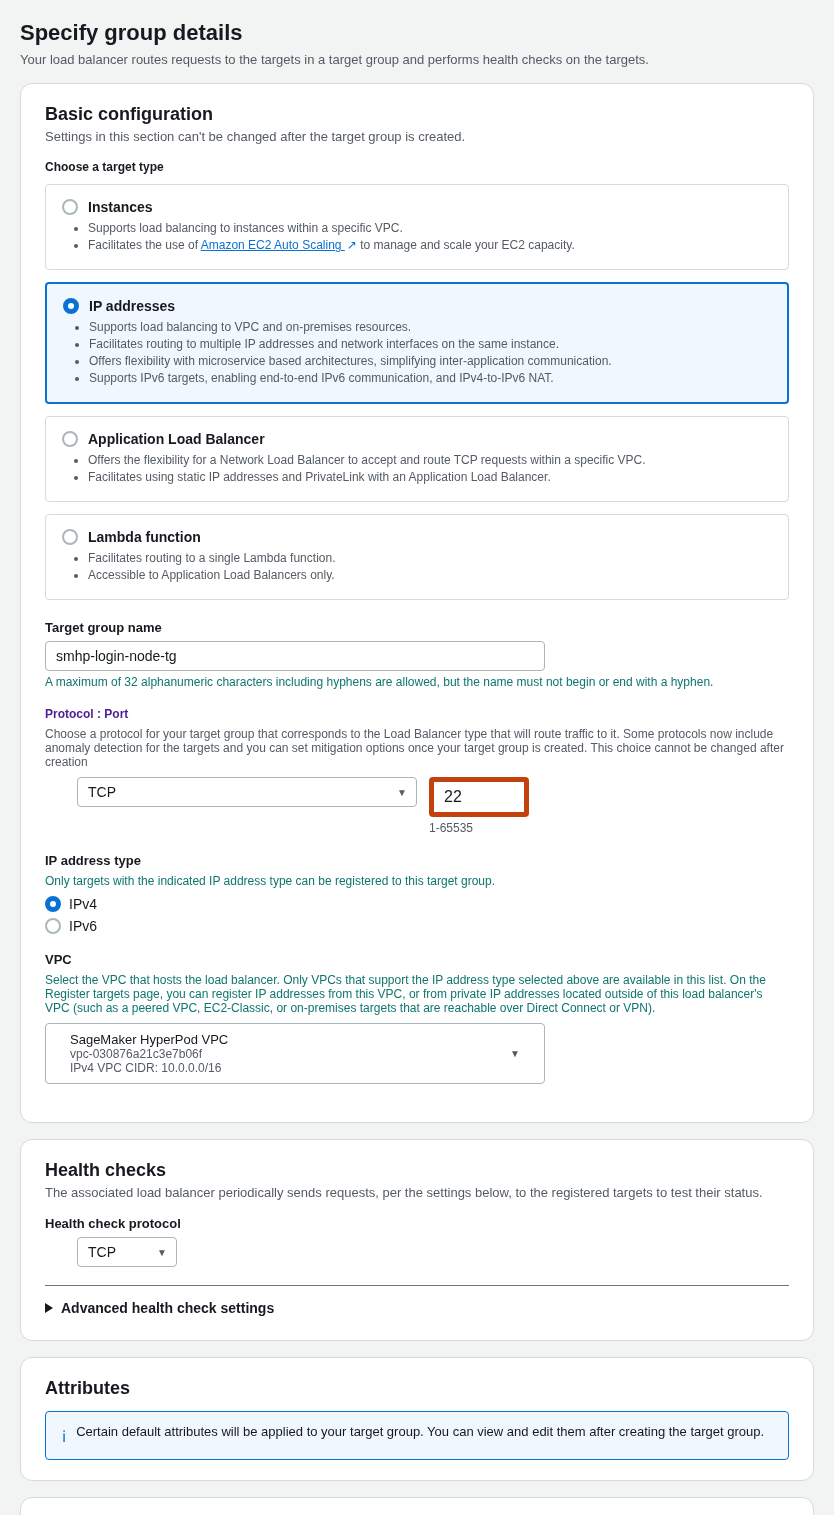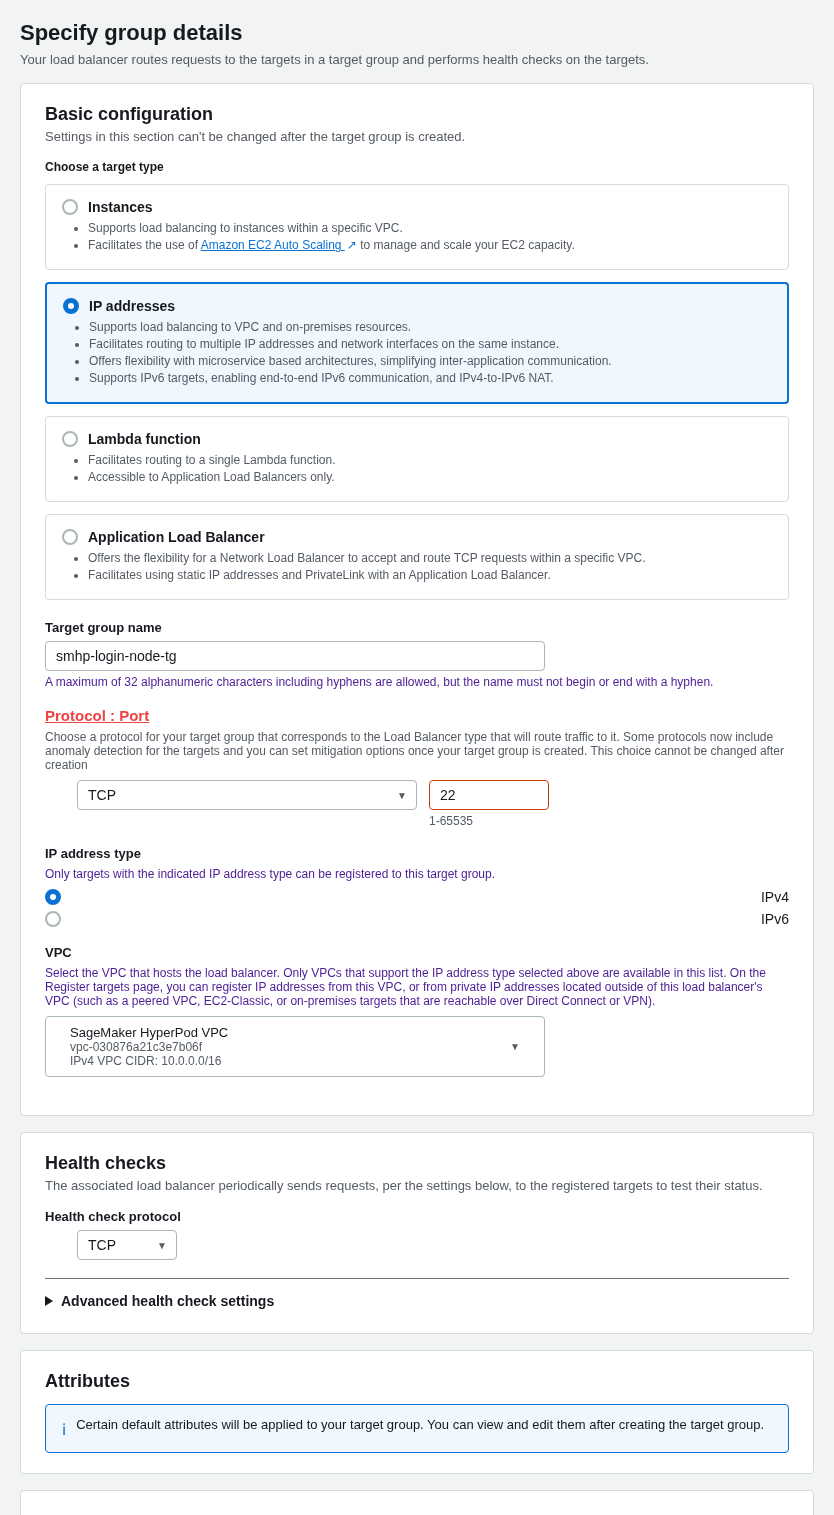--- a/index.html
+++ b/index.html
@@ -18,21 +18,21 @@
       color: #16191f;
     }
     .page-subtitle {
       font-size: 13px;
       color: #545b64;
       margin-bottom: 16px;
     }
     .section-card {
       background: #fff;
       border: 1px solid #d5dbdb;
-      border-radius: 4px;
+      border-radius: 12px;
       padding: 20px 24px;
       margin-bottom: 16px;
     }
     .section-title {
       font-size: 18px;
       font-weight: 700;
       margin-bottom: 4px;
       color: #16191f;
     }
     .section-desc {
@@ -111,21 +111,21 @@
       margin-left: 2px;
     }
     .form-label {
       font-size: 13px;
       font-weight: 700;
       margin-bottom: 6px;
       color: #16191f;
     }
     .form-hint {
       font-size: 12px;
-      color: #4c1d95;
+      color: #0f766e;
       margin-top: 4px;
     }
     .text-input {
       width: 100%;
       max-width: 500px;
       border: 1px solid #aab7b8;
       border-radius: 4px;
       padding: 6px 10px;
       font-size: 14px;
       color: #16191f;
@@ -161,43 +161,43 @@
       position: absolute;
       right: 10px;
       pointer-events: none;
       color: #545b64;
       font-size: 10px;
     }
     .protocol-select .select-control {
       min-width: 340px;
     }
     .port-input {
-      width: 120px;
-      border: 1px solid #c2410c;
+      width: 100px;
+      border: 5px solid #c2410c;
       border-radius: 4px;
       padding: 6px 10px;
-      font-size: 14px;
+      font-size: 16px;
       color: #16191f;
       outline: none;
     }
     .port-hint {
       font-size: 12px;
       color: #545b64;
       margin-top: 4px;
     }
     .radio-group {
       display: flex;
       flex-direction: column;
       gap: 6px;
     }
     .radio-item {
       display: flex;
       align-items: center;
-      cursor: pointer;
-      justify-content: space-between;
+      gap: 8px;
+      cursor: pointer;
     }
     .radio-item-label {
       font-size: 14px;
       color: #16191f;
     }
     .vpc-select-box {
       border: 1px solid #aab7b8;
       border-radius: 4px;
       padding: 8px 24px;
       background: #fff;
@@ -251,25 +251,24 @@
       color: #0972d3;
       font-size: 16px;
       flex-shrink: 0;
       margin-top: 1px;
     }
     .info-text {
       font-size: 13px;
       color: #16191f;
     }
     .protocol-label {
-      font-size: 15px;
+      font-size: 12px;
       font-weight: 700;
       margin-bottom: 6px;
-      color: #ef4444;
-      text-decoration: underline;
+      color: #4c1d95;
     }
     .protocol-desc {
       font-size: 12px;
       color: #545b64;
       margin-bottom: 8px;
     }
     .vpc-label-group {
       display: flex;
       flex-direction: column;
     }
@@ -306,36 +305,36 @@
       <li>Supports load balancing to VPC and on-premises resources.</li>
       <li>Facilitates routing to multiple IP addresses and network interfaces on the same instance.</li>
       <li>Offers flexibility with microservice based architectures, simplifying inter-application communication.</li>
       <li>Supports IPv6 targets, enabling end-to-end IPv6 communication, and IPv4-to-IPv6 NAT.</li>
     </ul>
   </div>
 
   <div class="target-option">
     <div class="target-option-header">
       <div class="radio-circle"></div>
+      <span class="target-option-label">Application Load Balancer</span>
+    </div>
+    <ul class="target-option-bullets">
+      <li>Offers the flexibility for a Network Load Balancer to accept and route TCP requests within a specific VPC.</li>
+      <li>Facilitates using static IP addresses and PrivateLink with an Application Load Balancer.</li>
+    </ul>
+  </div>
+
+  <div class="target-option">
+    <div class="target-option-header">
+      <div class="radio-circle"></div>
       <span class="target-option-label">Lambda function</span>
     </div>
     <ul class="target-option-bullets">
       <li>Facilitates routing to a single Lambda function.</li>
       <li>Accessible to Application Load Balancers only.</li>
-    </ul>
-  </div>
-
-  <div class="target-option">
-    <div class="target-option-header">
-      <div class="radio-circle"></div>
-      <span class="target-option-label">Application Load Balancer</span>
-    </div>
-    <ul class="target-option-bullets">
-      <li>Offers the flexibility for a Network Load Balancer to accept and route TCP requests within a specific VPC.</li>
-      <li>Facilitates using static IP addresses and PrivateLink with an Application Load Balancer.</li>
     </ul>
   </div>
 
   <div class="form-group" style="margin-top:20px;">
     <div class="form-label">Target group name</div>
     <input type="text" class="text-input" value="smhp-login-node-tg" style="">
     <div class="form-hint">A maximum of 32 alphanumeric characters including hyphens are allowed, but the name must not begin or end with a hyphen.</div>
   </div>
 
   <div class="form-group">

